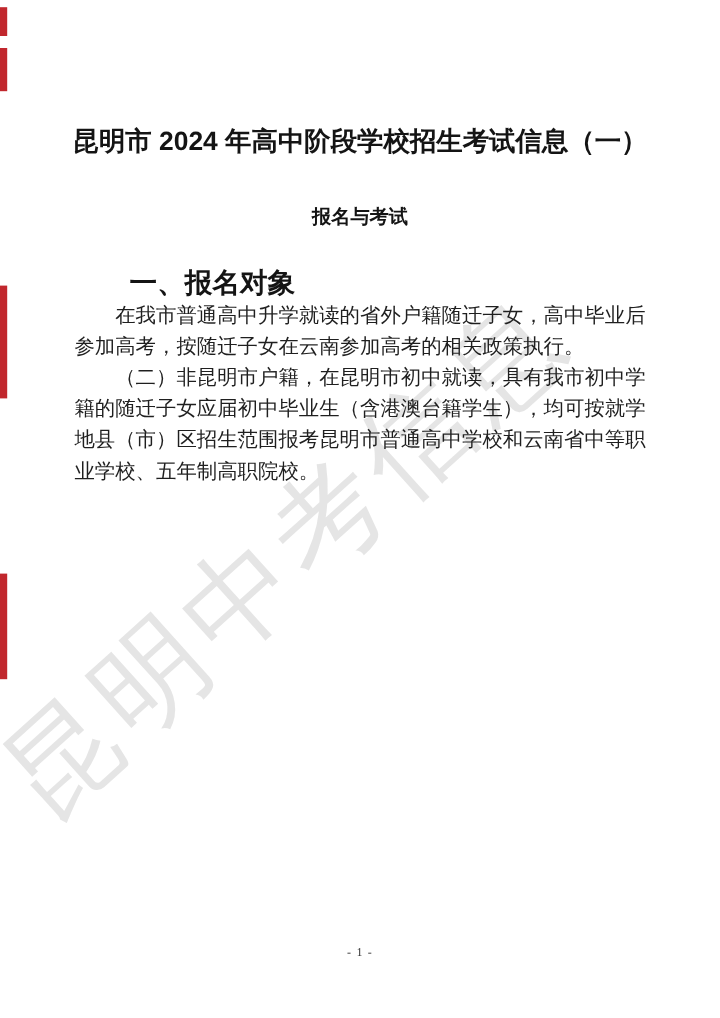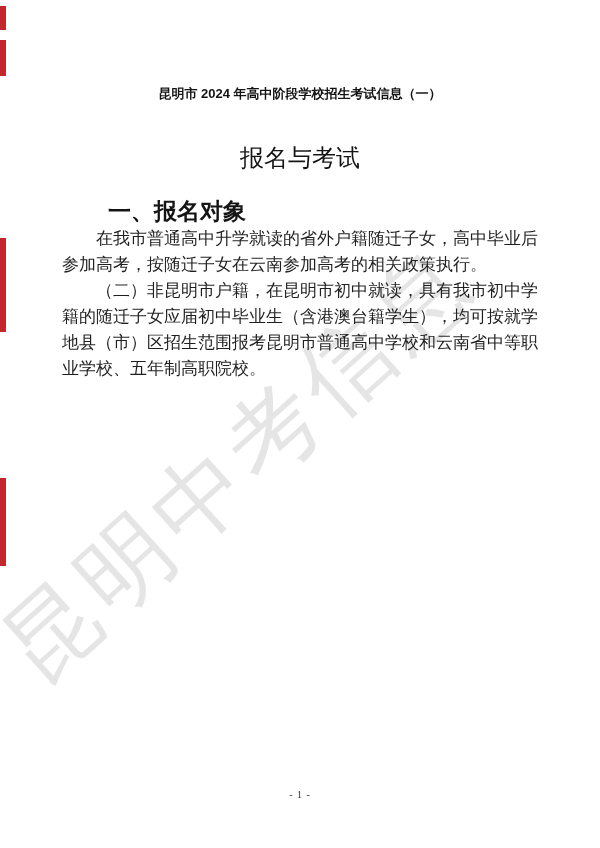--- a/index.html
+++ b/index.html
@@ -31,36 +31,36 @@
   .edge-mark { position: absolute; left: 0; width: 6px; z-index: 3; }
   .edge-mark.m1 { top: 6px;   height: 24px; }
   .edge-mark.m2 { top: 40px;  height: 36px; }
   .edge-mark.m3 { top: 238px; height: 94px; }
   .edge-mark.m4 { top: 478px; height: 88px; }
 
   .title {
     position: relative;
     z-index: 1;
     margin: 0;
-    padding-top: 80px;
+    padding-top: 104px;
     text-align: center;
     font-family: "Liberation Sans", "DejaVu Sans", sans-serif;
     font-weight: 700;
-    font-size: 13px;
+    font-size: 22px;
     line-height: 27px;
     color: #141414;
   }
   .subtitle {
     position: relative;
     z-index: 1;
     margin: 37px 0 0 0;
     text-align: center;
     font-family: "Liberation Sans", "DejaVu Sans", sans-serif;
-    font-weight: 400;
-    font-size: 24px;
+    font-weight: 700;
+    font-size: 16px;
     line-height: 27px;
     color: #141414;
   }
   .body {
     position: relative;
     z-index: 1;
     margin-top: 29px;
     padding: 0 62px;
     font-family: "Liberation Serif", "DejaVu Serif", serif;
     font-size: 17px;

